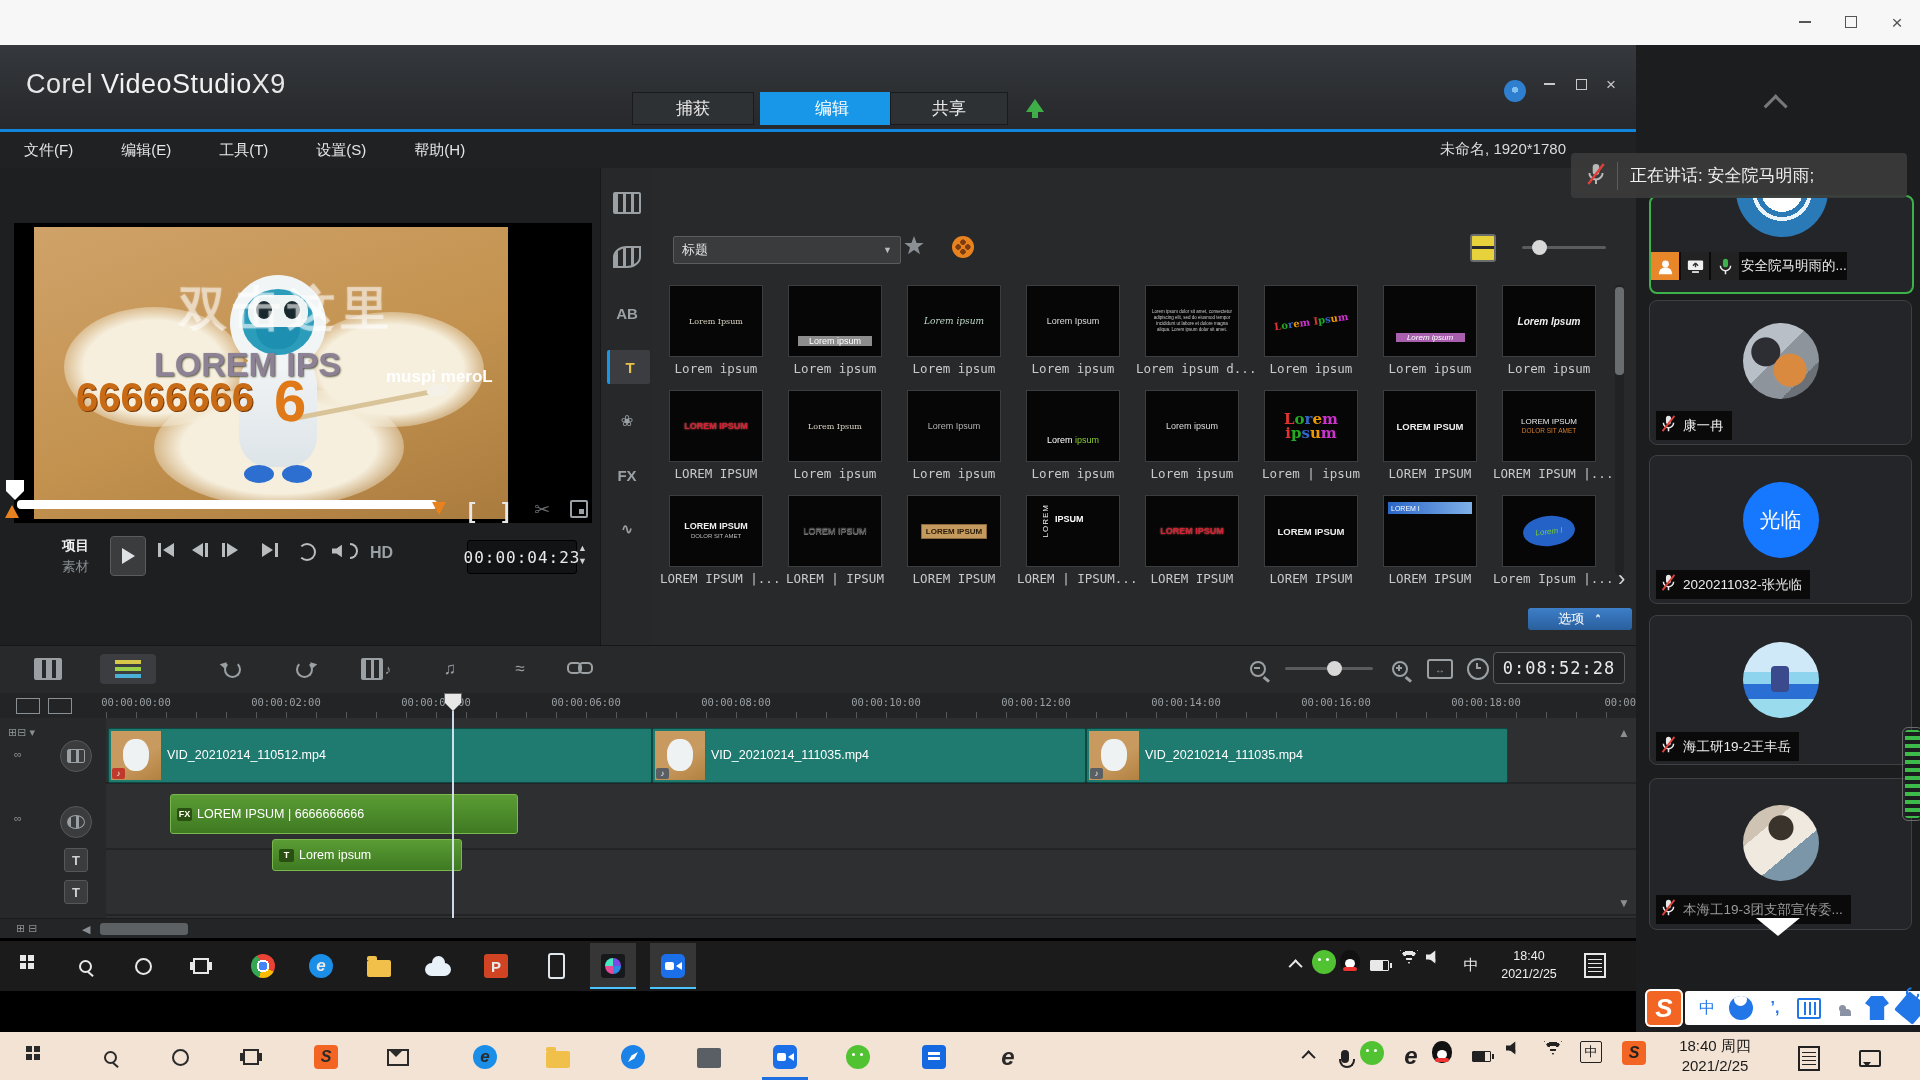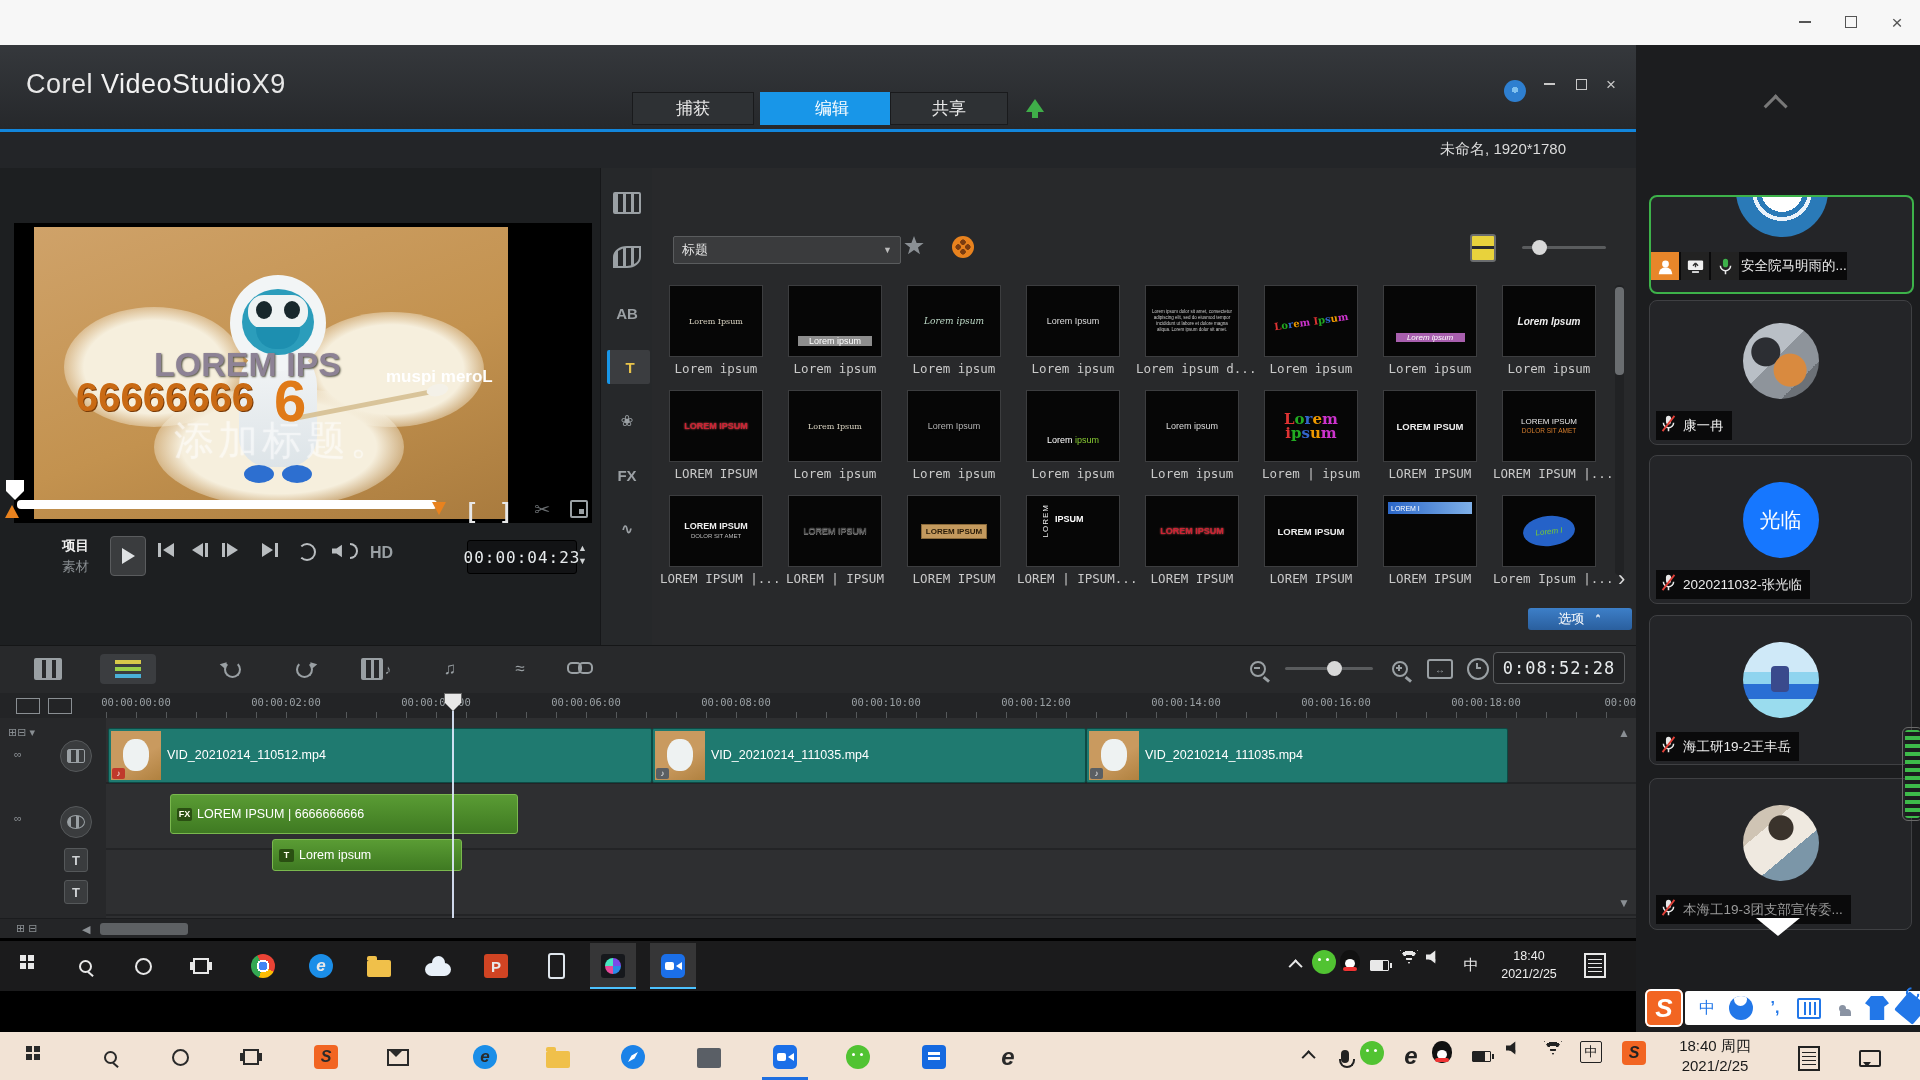--- a/index.html
+++ b/index.html
@@ -283,43 +283,52 @@
         </div>
       <div class="abs glyphbtn" style="left:1544px;top:38px;">
           <span style="width:11px;border-bottom:2px solid #c8c8c8;"></span>
         </div>
       <div class="abs glyphbtn" style="left:1576px;top:34px;">
           <span style="width:9px;height:9px;border:1.5px solid #c8c8c8;"></span>
         </div>
       <div class="abs glyphbtn" style="left:1606px;top:30px;font-size:17px;">×</div>
     </div>
     <div class="blue-line"></div>
+    <div class="vs-menu">
+        <span id="vs-menu-items" style="display:flex;">
+          <span class="mi">文件(F)</span>
+          <span class="mi">编辑(E)</span>
+          <span class="mi">工具(T)</span>
+          <span class="mi">设置(S)</span>
+          <span class="mi">帮助(H)</span>
+        </span>
+      </div>
     <div class="proj-label">未命名, 1920*1780</div>
 
     <div class="preview-panel">
       <div class="video-box">
         <div class="video">
           <div class="wing" style="left:30px;top:80px;width:180px;height:120px;"></div>
           <div class="wing" style="left:265px;top:85px;width:185px;height:115px;"></div>
           <div class="wing" style="left:120px;top:160px;width:250px;height:120px;"></div>
           <div class="doll-body"></div>
           <div class="doll-head"></div>
           <div class="doll-face"></div>
           <div class="doll-goggle"></div>
           <div class="doll-eye" style="left:222px;"></div>
           <div class="doll-eye" style="left:250px;"></div>
           <div class="doll-mask"></div>
           <div class="swab"></div>
           <div class="doll-foot" style="left:210px;"></div>
           <div class="doll-foot" style="left:248px;"></div>
+          <div class="abs ov-outline" style="left:145px;top:50px;font-size:48px;font-weight:bold;letter-spacing:6px;">双击这里</div>
           <div class="abs" style="left:120px;top:118px;font-size:34px;font-weight:bold;color:#8d8295;text-shadow:1px 1px 2px #554;">LOREM IPS</div>
           <div class="abs" style="left:42px;top:148px;font-size:40px;font-weight:bold;color:#c96a14;text-shadow:1px 1px 0 #7a3c08;">66666666</div>
           <div class="abs" style="left:240px;top:140px;font-size:58px;font-weight:bold;color:#e07a18;">6</div>
           <div class="abs" style="left:352px;top:140px;font-size:17px;color:#fff;font-weight:bold;">muspi meroL</div>
-          <div class="abs ov-outline" style="left:140px;top:186px;font-size:40px;letter-spacing:4px;">添加标题。</div>
         </div>
       </div>
 
       <div class="scrub-pin"></div>
       <div class="scrub-bar"></div>
       <div class="scrub-tri" style="left:5px;top:337px;border-width:0 7px 13px 7px;border-color:transparent transparent #e8821e transparent;"></div>
       <div class="scrub-tri" style="left:432px;top:334px;border-width:13px 7px 0 7px;border-color:#e8821e transparent transparent transparent;"></div>
       <div class="abs trim" style="left:468px;top:330px;">[</div>
       <div class="abs trim" style="left:502px;top:330px;">]</div>
       <div class="abs" style="left:534px;top:330px;font-size:19px;color:#6a6e71;">✂</div>
@@ -743,20 +752,32 @@
           <span class="tbi ic-note" style="color: rgb(232, 232, 232);"></span>
         </span>
       </div>
     <div class="itb-time" style="left:1490px;width:78px;">
       <div>18:40</div>
         <div>2021/2/25</div>
     </div>
   </div>
 
 
+  <div class="banner">
+    <span style="margin-left:14px;">
+      <svg width="22" height="26" viewBox="0 0 20 22">
+          <rect x="7" y="2" width="6" height="10" rx="3" fill="#b8b8b8"></rect>
+          <path d="M4 10a6 6 0 0012 0" fill="none" stroke="#b8b8b8" stroke-width="1.8"></path>
+          <line x1="10" y1="16" x2="10" y2="20" stroke="#b8b8b8" stroke-width="1.8"></line>
+          <line x1="3" y1="20" x2="17" y2="2" stroke="#e04038" stroke-width="2.2"></line>
+        </svg>
+    </span>
+    <span class="divider"></span>
+    <span class="txt">正在讲话: 安全院马明雨;</span>
+  </div>
 
   <div class="sidebar">
     <div class="collapse"></div>
     <div id="tiles">
         <div class="tile active" style="top: 150px; height: 95px;">
           <div class="avatar av-logo" style="top: -52px; width: 92px; height: 92px;"></div>
           <div class="namechip" style="top: 55px; left: 0px; padding: 0px; gap: 2px; text-align: right;">
             <span class="badge-person">
               <svg width="17" height="17" viewBox="0 0 20 20">
                 <circle cx="10" cy="7" r="4" fill="#fff"></circle>

